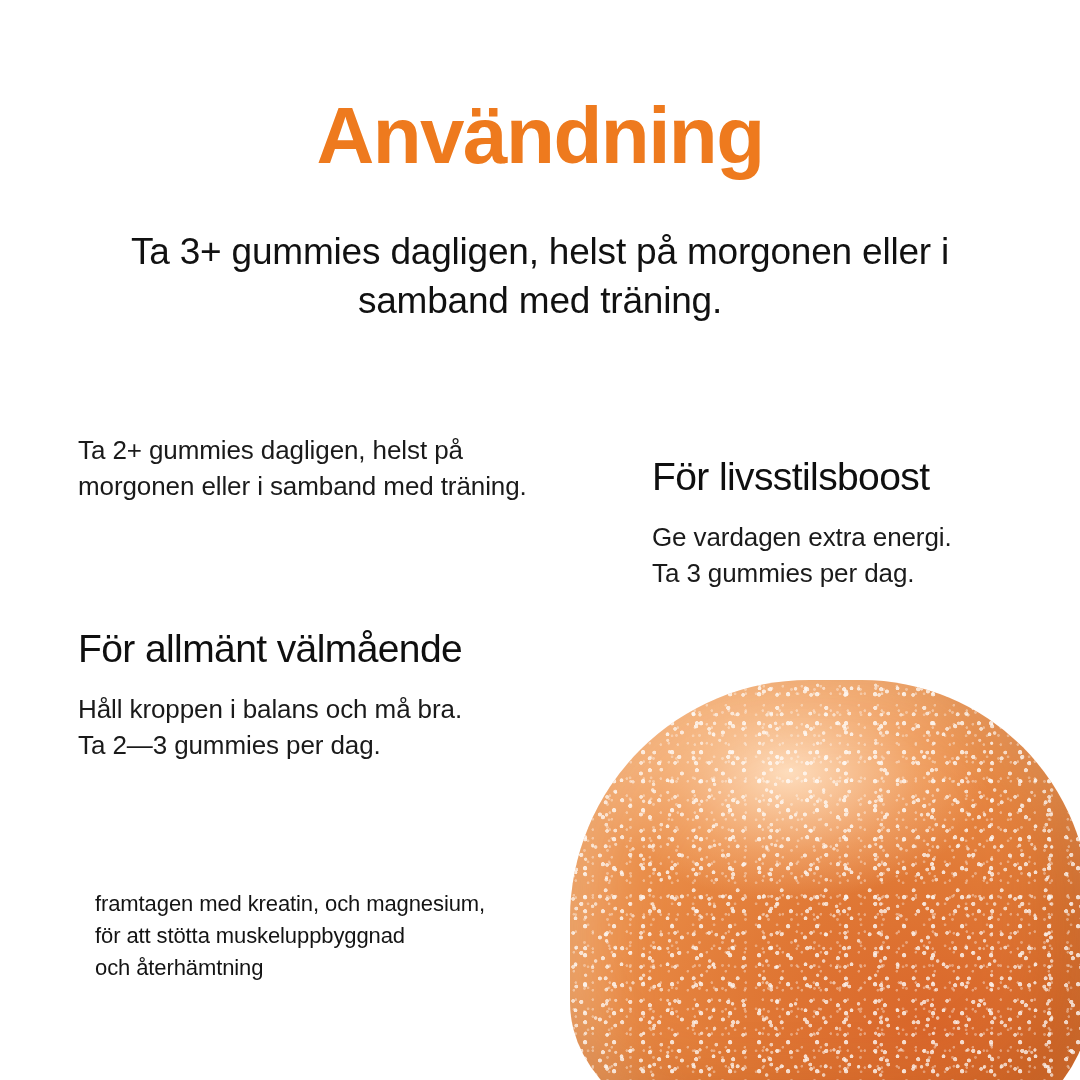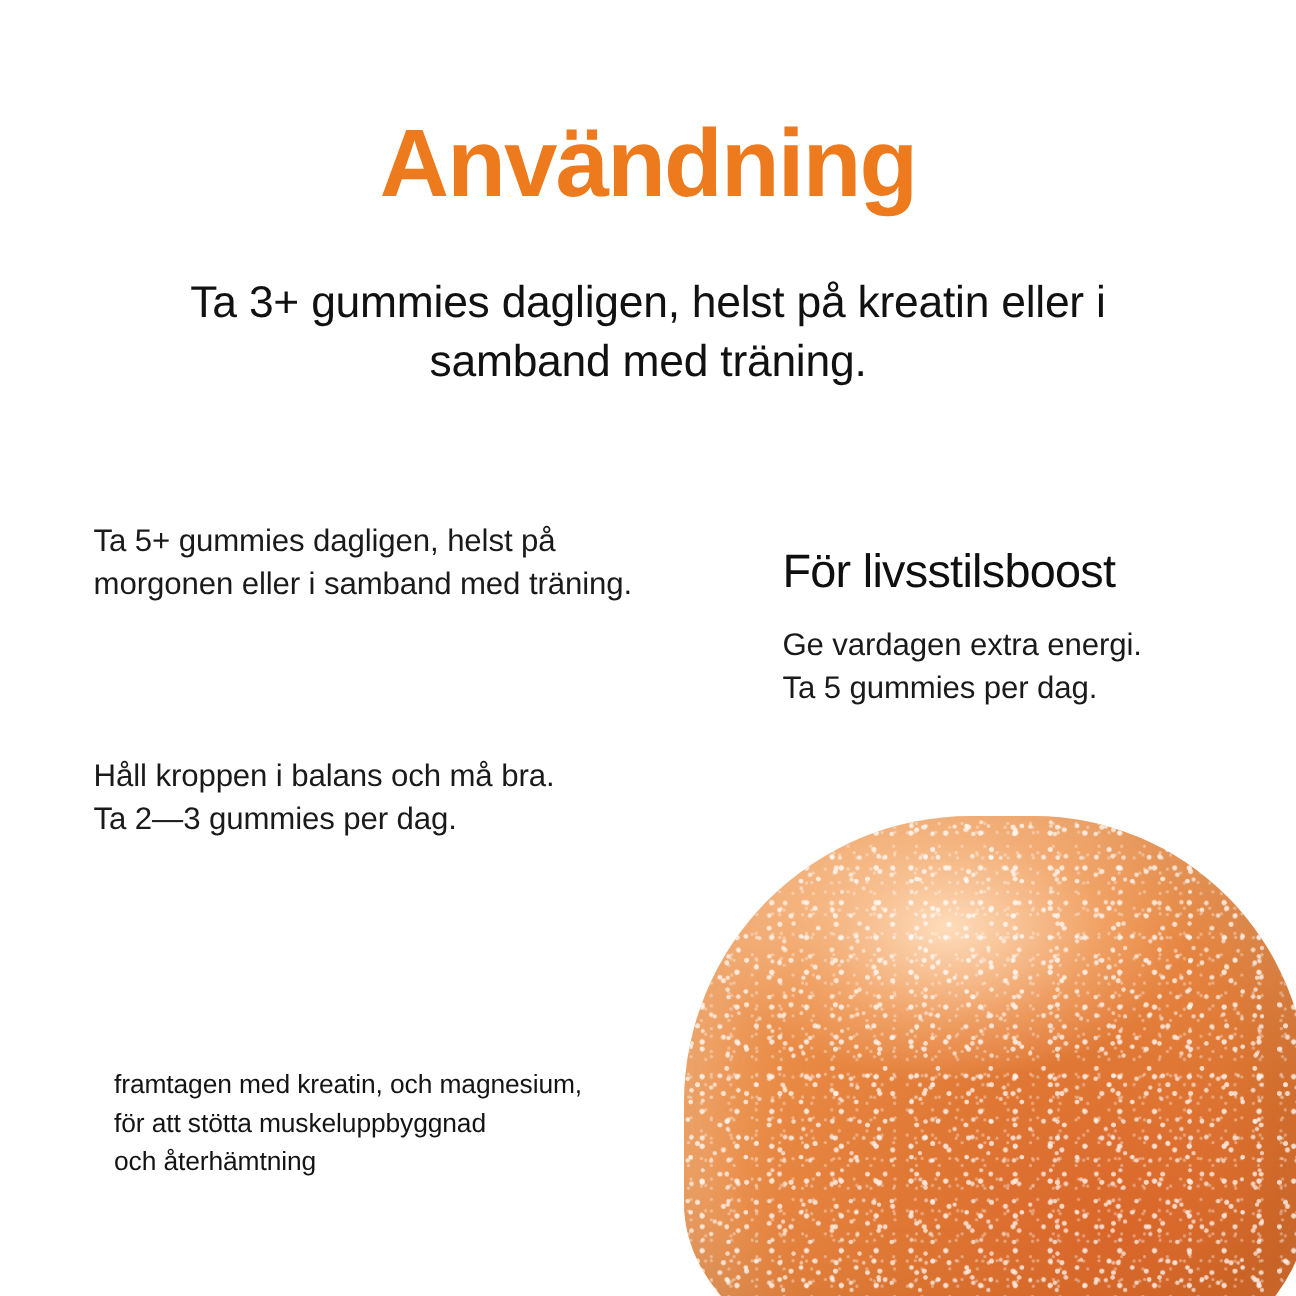--- a/index.html
+++ b/index.html
@@ -178,34 +178,35 @@
 
 <div class="canvas">
 
   <div class="product-photo">
     <div class="gummy-shadow"></div>
     <div class="gummy"></div>
   </div>
 
   <h1 class="headline">Användning</h1>
 
-  <p class="subhead"><span>Ta </span><b>3+ gummies</b><span> dagligen, helst på kreatin eller i samband med träning.</span></p>
+  <p class="subhead"><span>Ta </span><b>3+ gummies</b><span> dagligen, helst på morgonen eller i samband med träning.</span></p>
 
   <div class="section" id="sec-performance">
-    <p class="section-body">Ta 5+ gummies dagligen, helst på
+    <p class="section-body">Ta 2+ gummies dagligen, helst på
 morgonen eller i samband med träning.</p>
   </div>
 
   <div class="section" id="sec-lifestyle">
     <h2 class="section-title">För livsstilsboost</h2>
     <p class="section-body">Ge vardagen extra energi.
-Ta 5 gummies per dag.</p>
+Ta 3 gummies per dag.</p>
   </div>
 
   <div class="section" id="sec-wellbeing">
+    <h2 class="section-title">För allmänt välmående</h2>
     <p class="section-body">Håll kroppen i balans och må bra.
 Ta 2—3 gummies per dag.</p>
   </div>
 
   <p class="footnote">framtagen med kreatin, och magnesium,
 för att stötta muskeluppbyggnad
 och återhämtning</p>
 
 </div>
 

